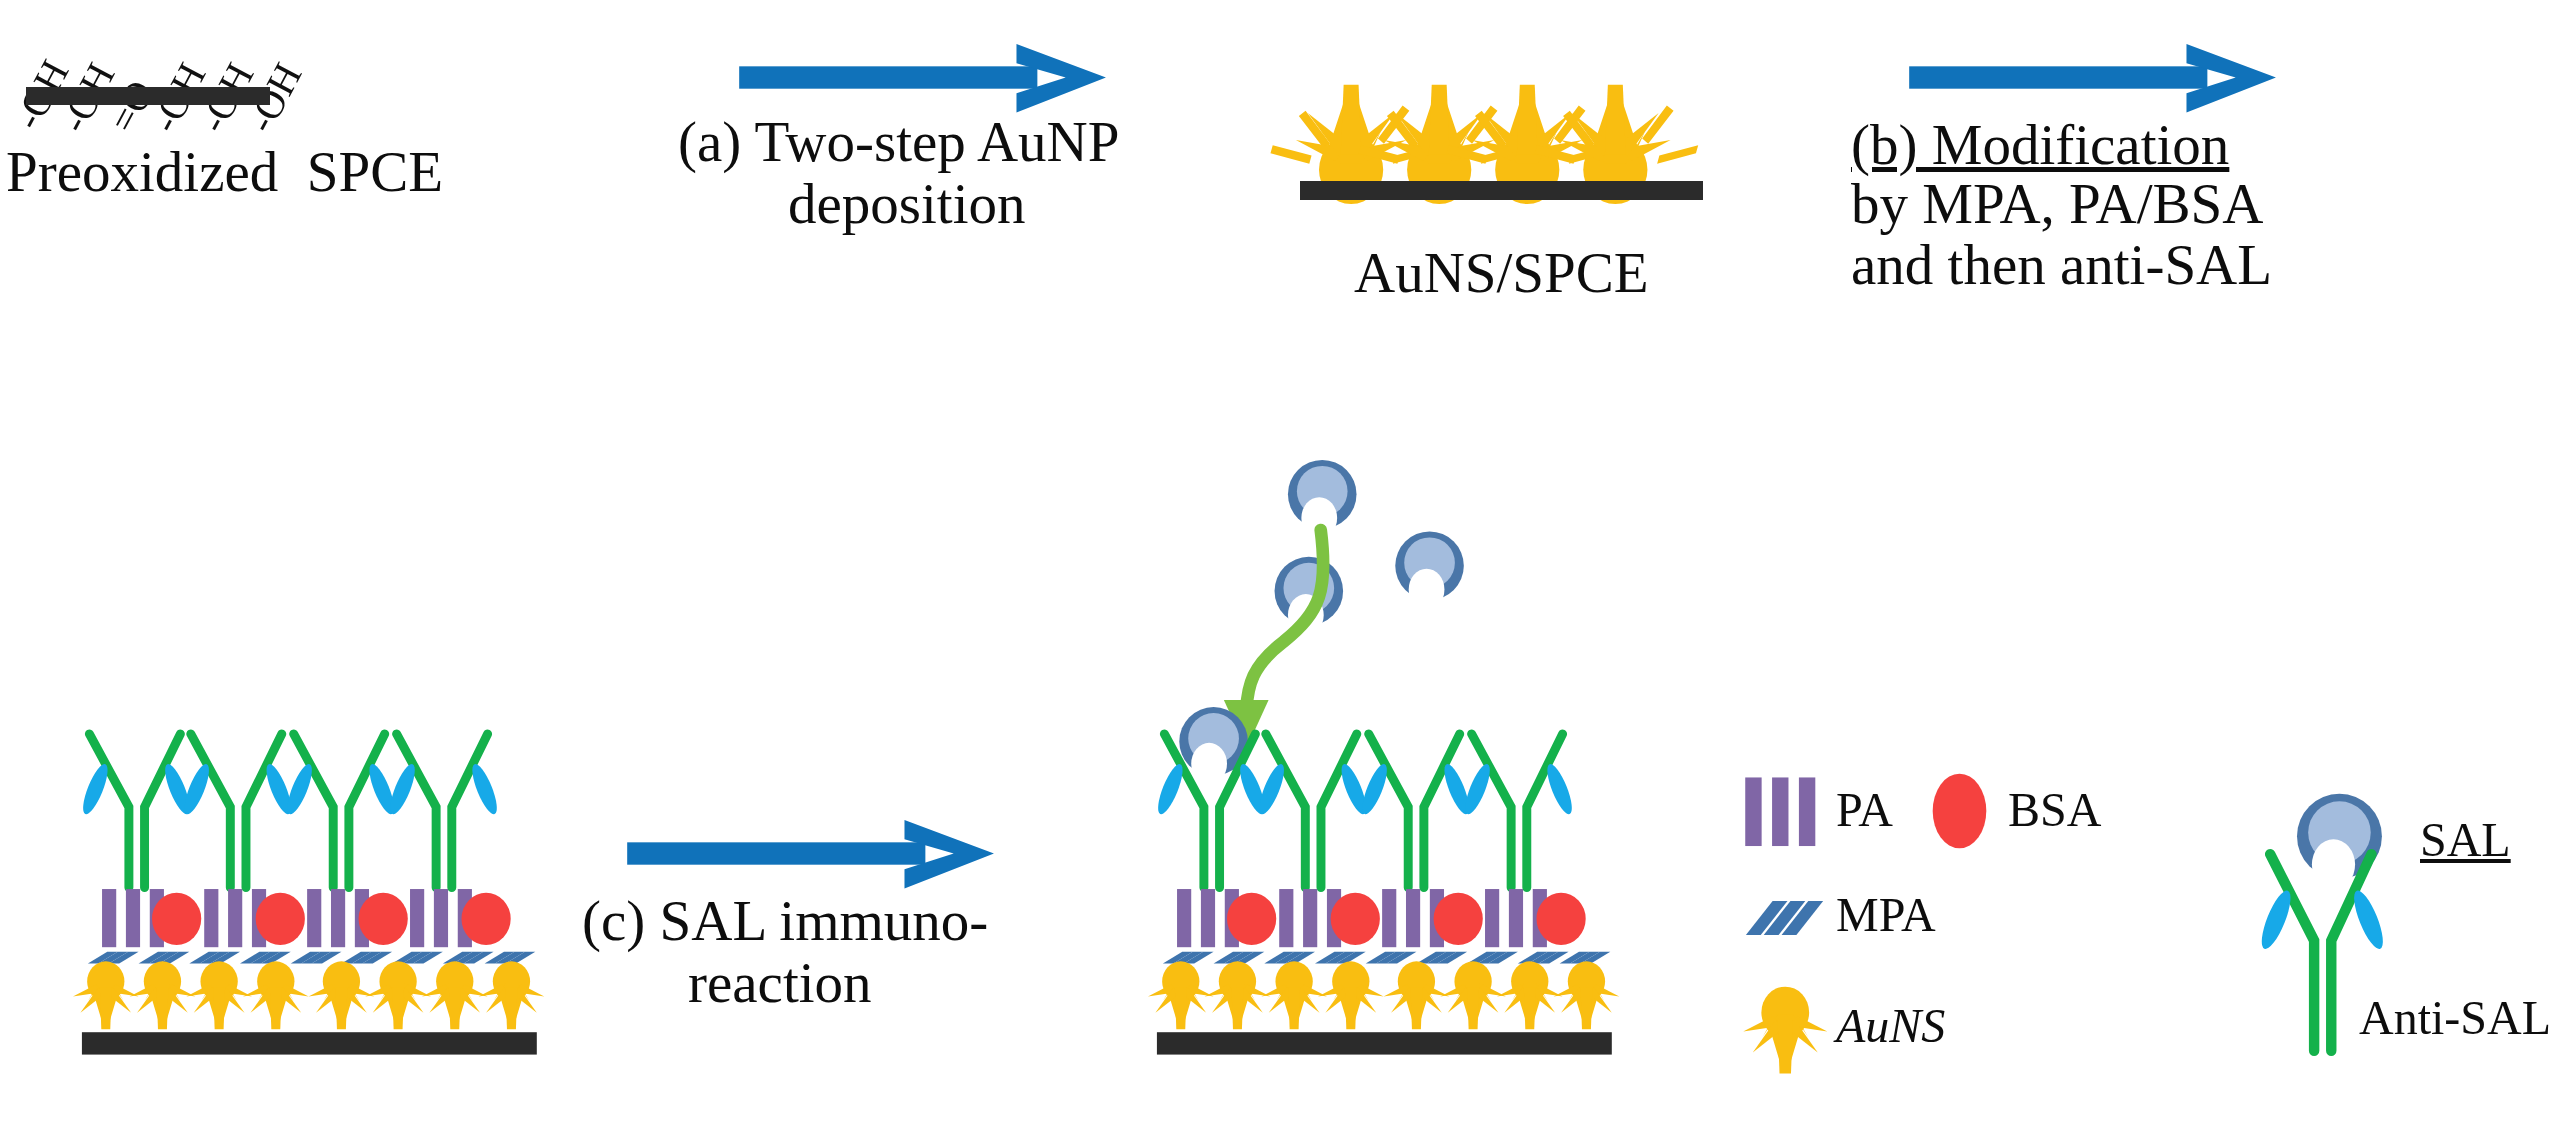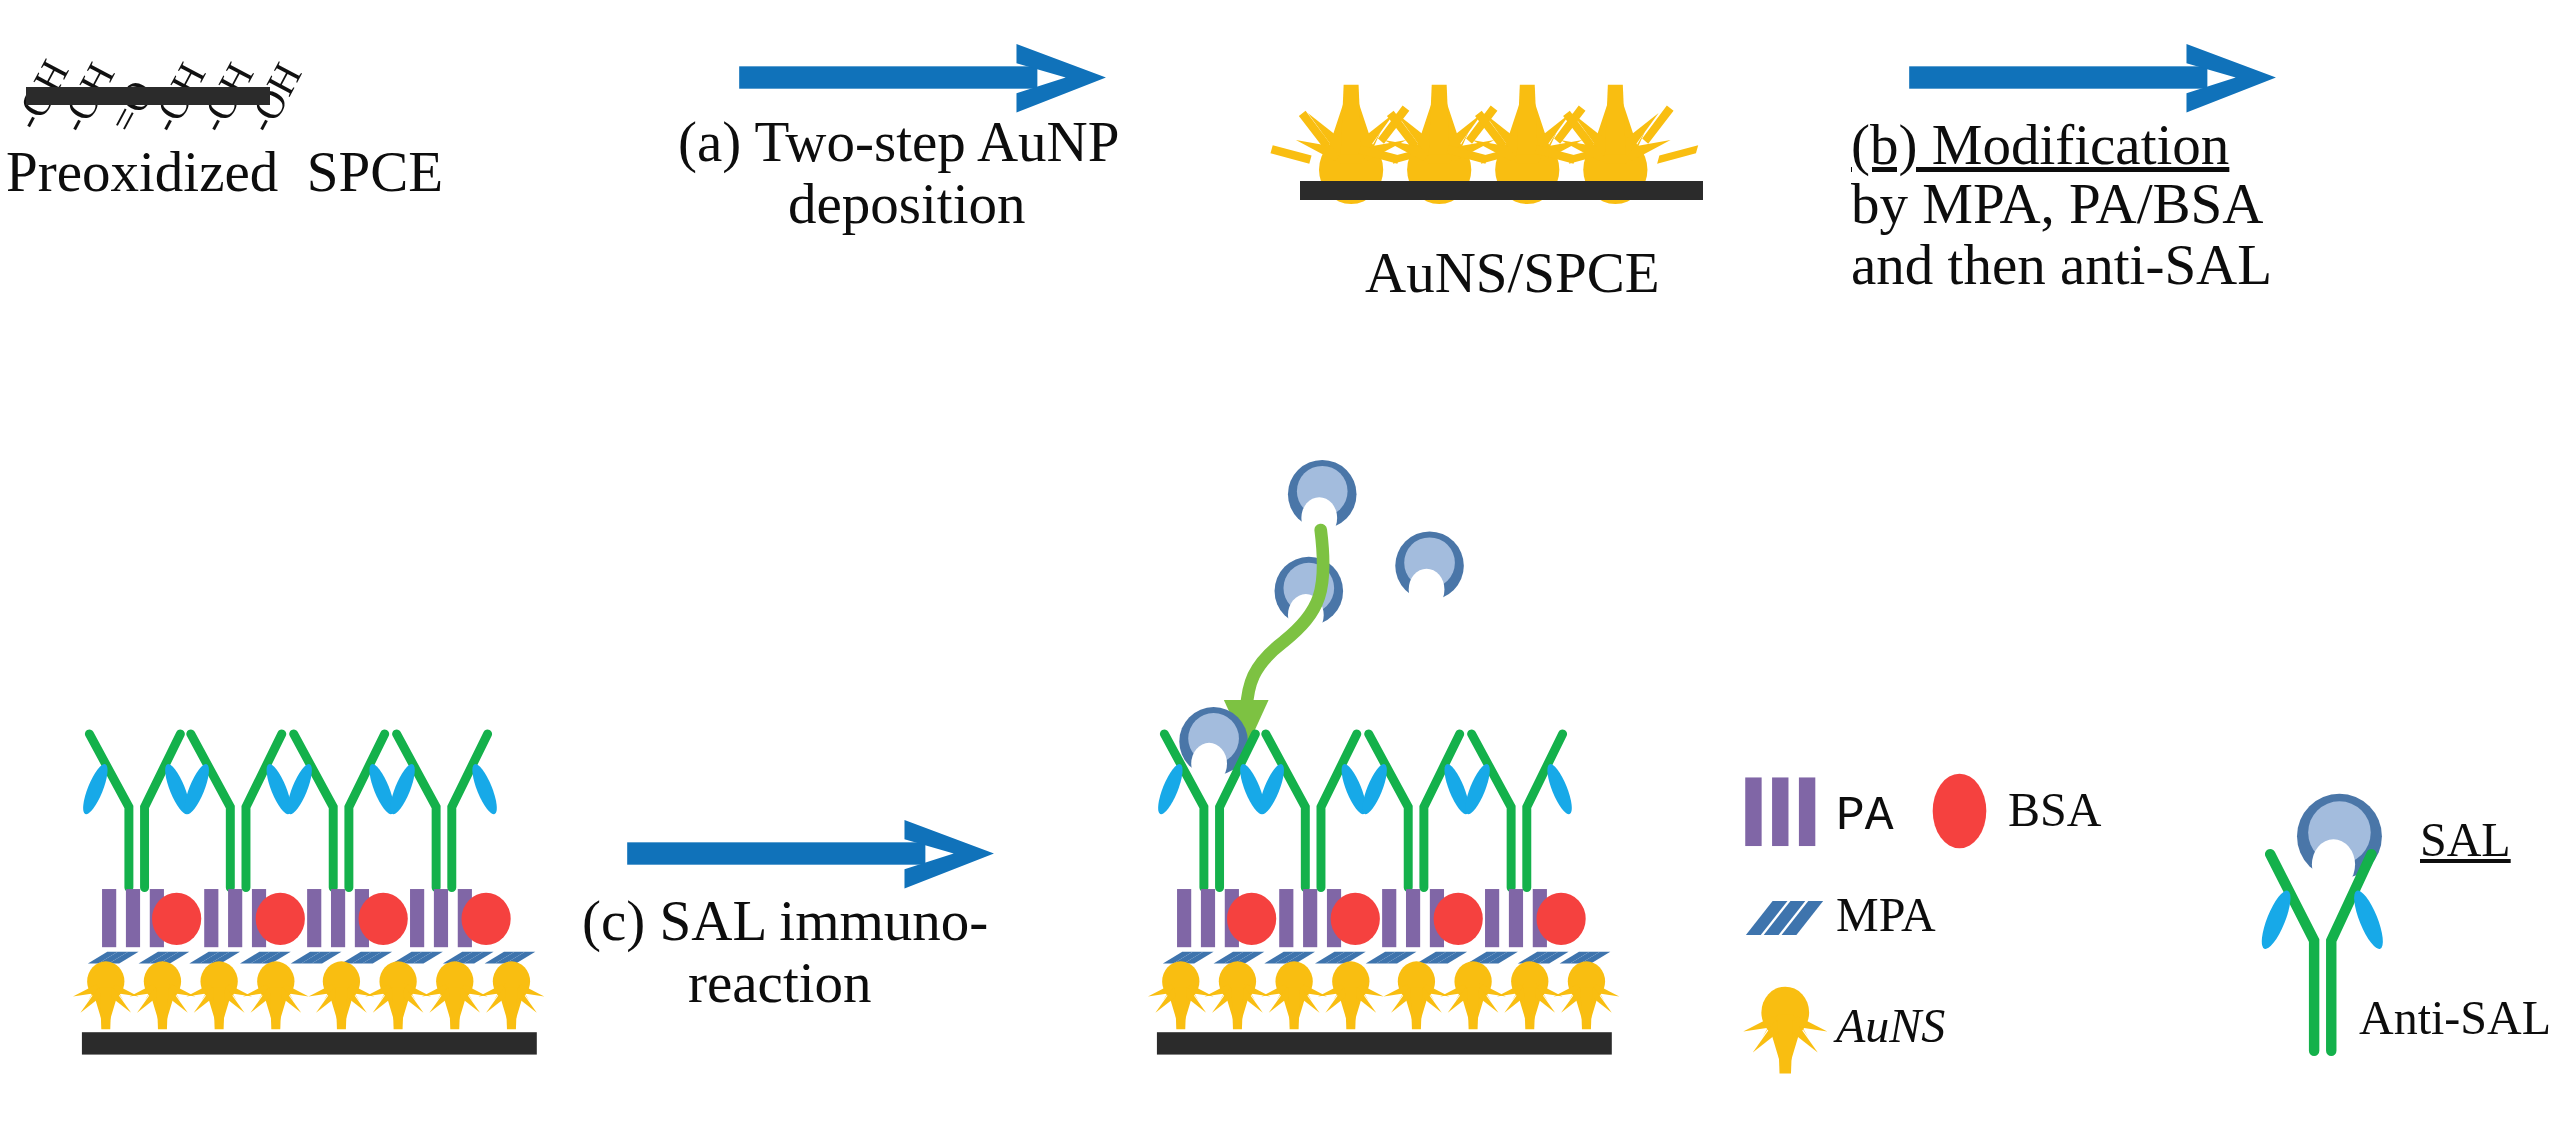--- a/index.html
+++ b/index.html
@@ -79,21 +79,21 @@
       <g transform="translate(346,190)">
           <use href="#star-up"></use>
         </g>
       <g transform="translate(464,190)">
           <use href="#star-up"></use>
         </g>
     </svg>
 
     <div class="bar" style="left:39px;top:181px;width:403px;height:19.4px;"></div>
 
-    <div class="txt t-lbl" style="left:104px;top:213px;">AuNS/SPCE</div>
+    <div class="txt t-lbl" style="left:93px;top:213px;">AuNS/SPCE</div>
   </div>
 
   <div class="abs" style="left:1851px;top:30px;width:731px;height:313px;">
     <svg width="388" height="82" viewBox="0 0 520 110" style="position:absolute;left:58px;top:7.5px;">
       <g fill="#1072BA">
         <rect x="0" y="38" width="400" height="30"></rect>
         <path d="M 372 8 L 492 53 L 372 100 L 372 74 L 438 53 L 372 34 Z"></path>
       </g>
     </svg>
     <div class="txt t-big" style="left:0px;top:81px;text-decoration:underline;">(b) Modification</div>
@@ -388,21 +388,21 @@
   </div>
 
   <div class="abs" style="left:1739px;top:761px;width:478px;height:313px;">
 
     <div class="abs" style="left:0;top:0;width:478px;height:97px;">
       <svg width="90" height="82" viewBox="0 0 120 110" style="position:absolute;left:0;top:9px;">
         <rect x="8" y="10" width="22" height="92" fill="#8066A6"></rect>
         <rect x="44" y="10" width="22" height="92" fill="#8066A6"></rect>
         <rect x="80" y="10" width="22" height="92" fill="#8066A6"></rect>
       </svg>
-      <div class="txt t-leg" style="left:97px;top:27px;font-family:Liberation Mono, monospace;">PA</div>
+      <div class="txt t-leg" style="left:97px;top:21px;">PA</div>
       <svg width="67" height="84" viewBox="0 0 90 112" style="position:absolute;left:187px;top:7.5px;">
         <ellipse cx="45" cy="56" rx="36" ry="50" fill="#F5413F"></ellipse>
       </svg>
       <div class="txt t-leg" style="left:269px;top:21px;">BSA</div>
     </div>
 
     <div class="abs" style="left:0;top:121px;width:478px;height:90px;">
       <svg width="90" height="52" viewBox="0 0 120 70" style="position:absolute;left:1.5px;top:10.4px;">
         <path d="M 6,58 l 36,-46 l 20,0 l -36,46 Z" fill="#3E74AD"></path>
         <path d="M 30,58 l 36,-46 l 20,0 l -36,46 Z" fill="#3E74AD"></path>

